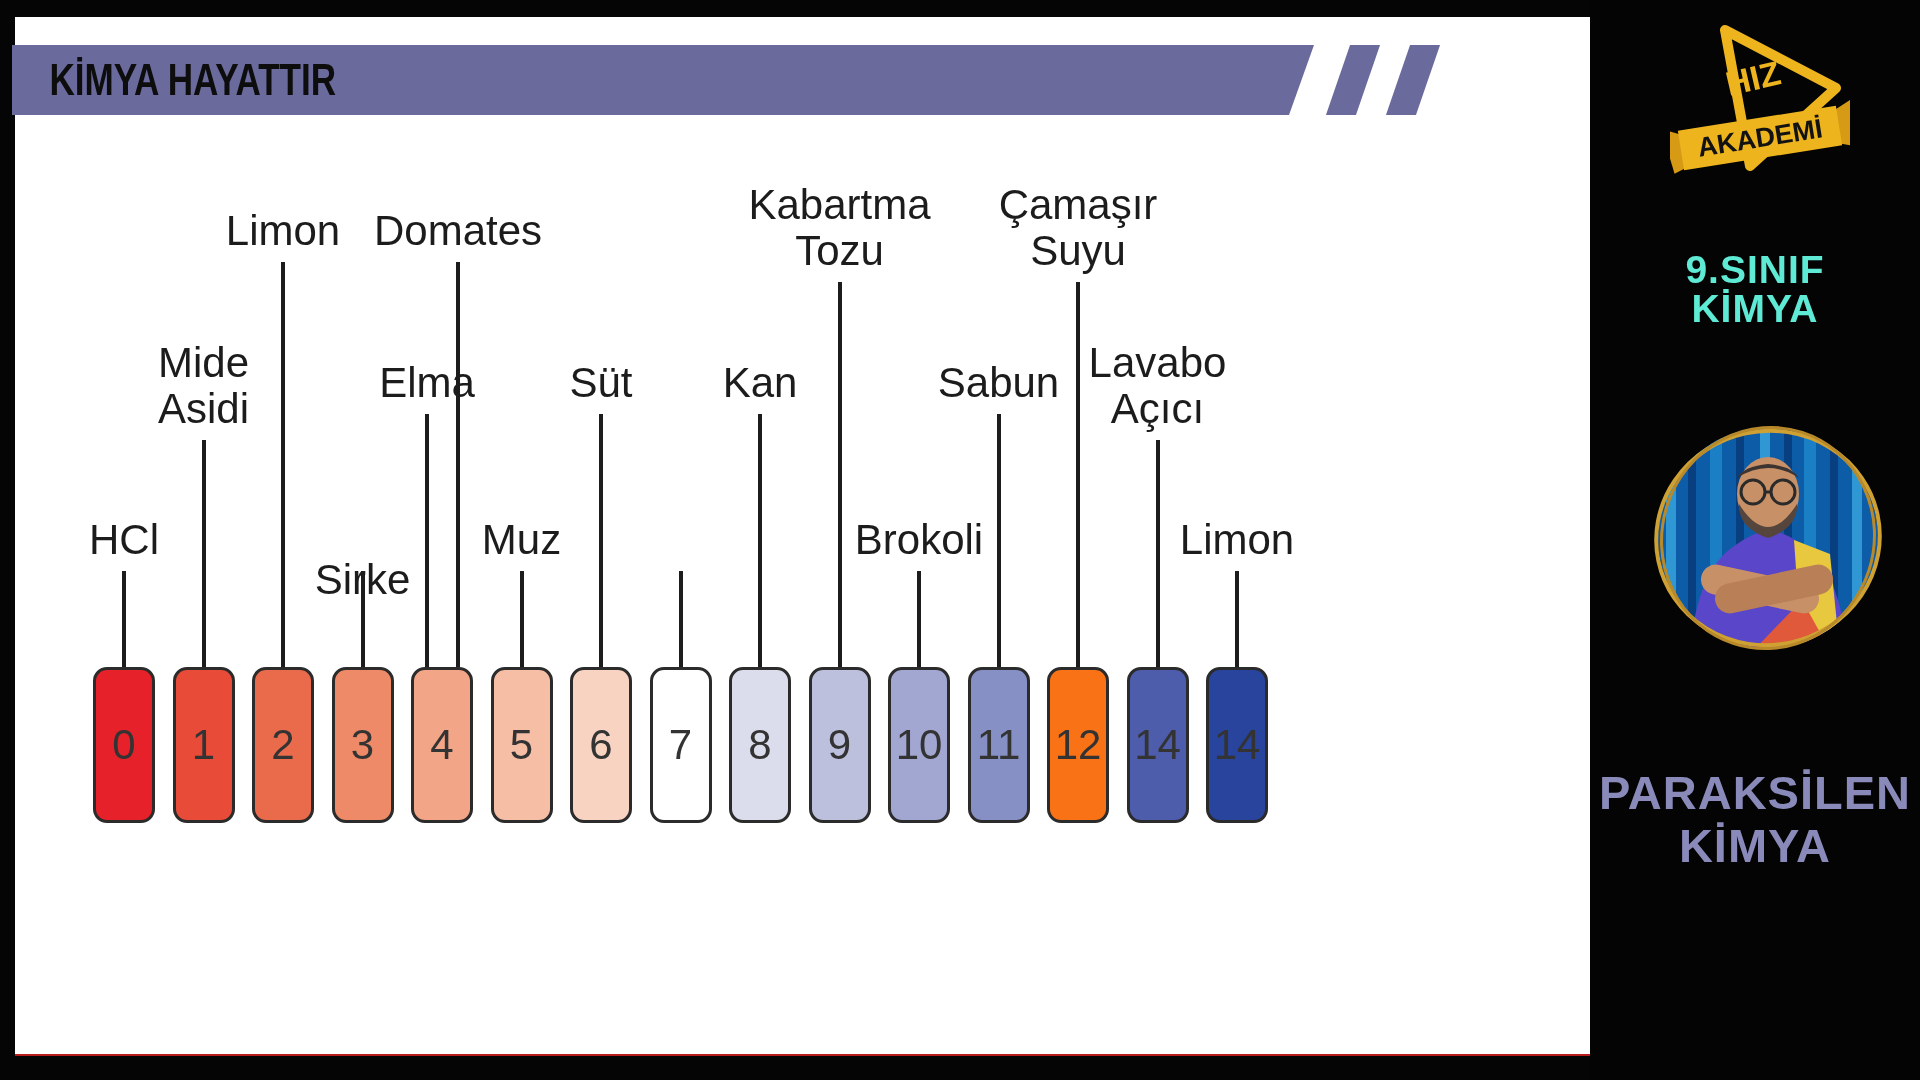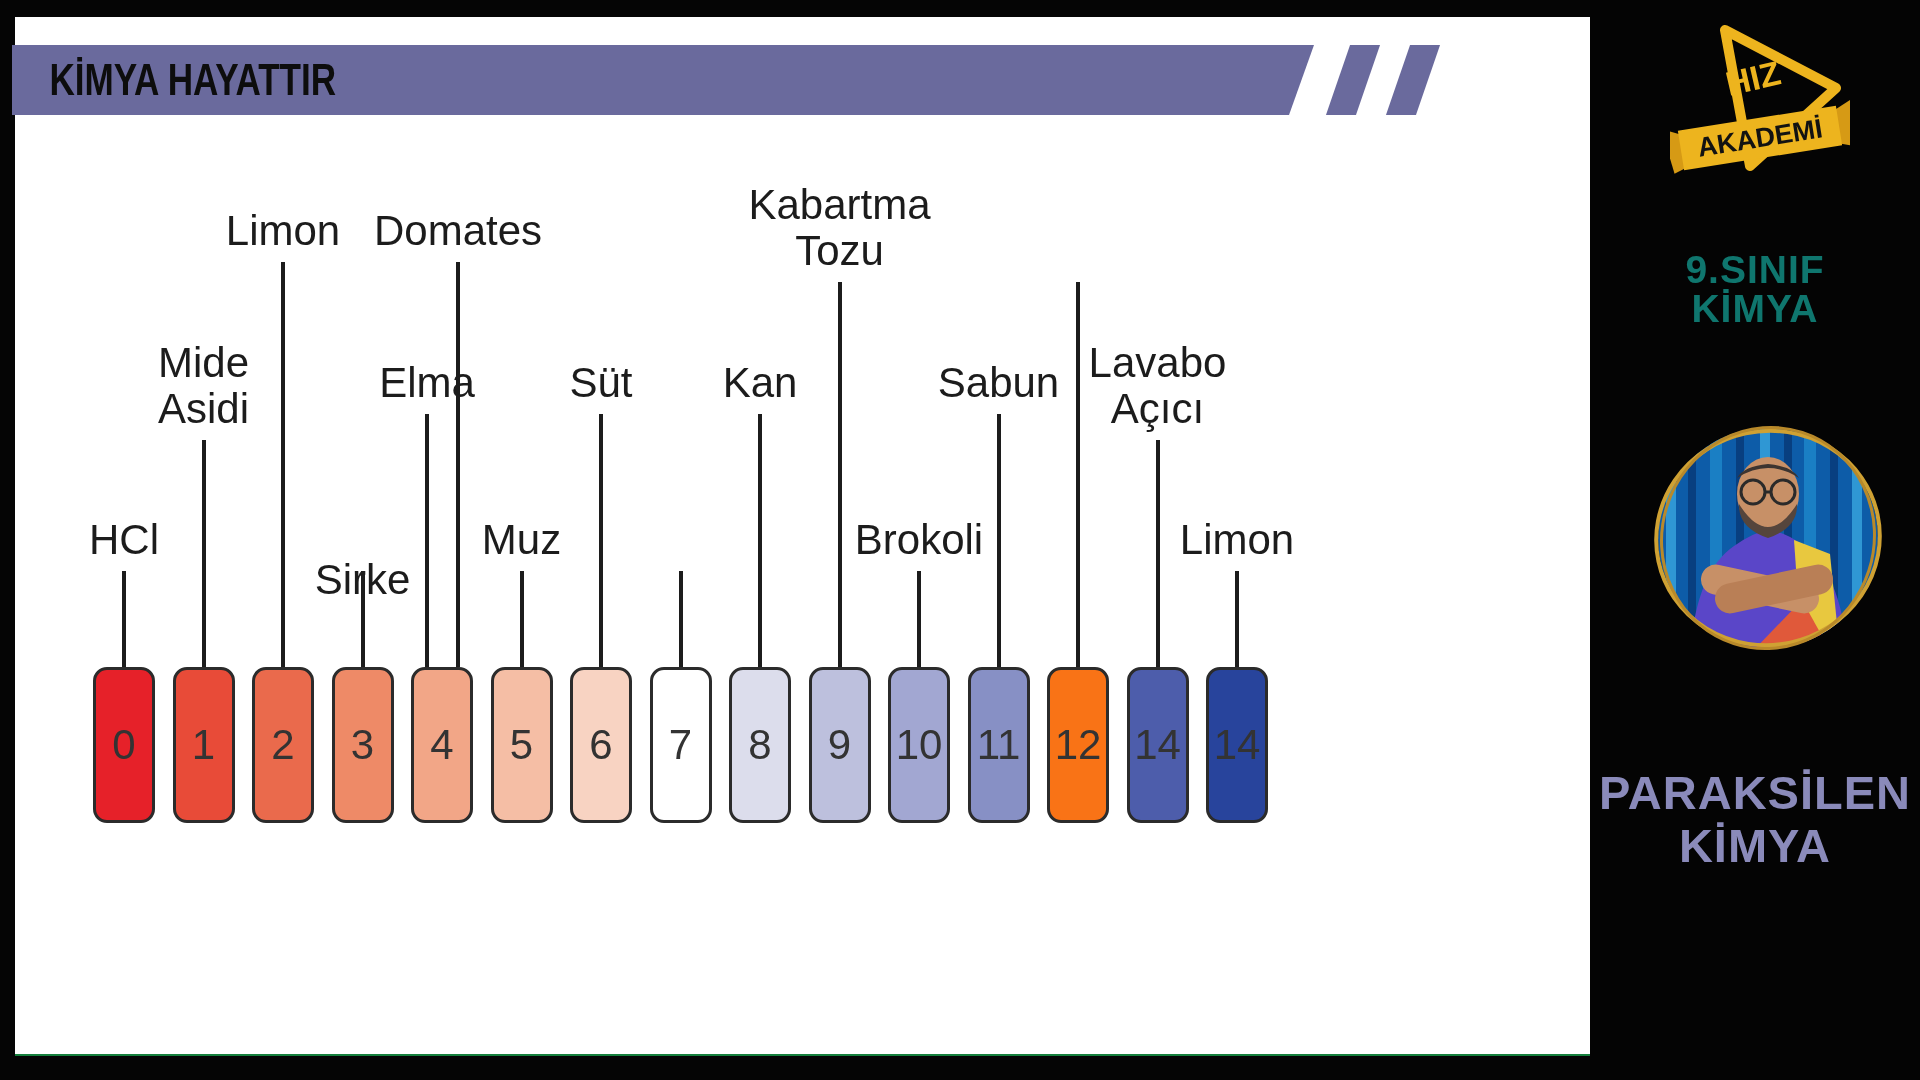--- a/index.html
+++ b/index.html
@@ -4,21 +4,21 @@
 <style>
   html,body{margin:0;padding:0;}
   body{
     width:1920px;height:1080px;position:relative;overflow:hidden;
     background:#050505;
     font-family:"Liberation Sans", sans-serif;
   }
   
   .slide{
     position:absolute;left:15px;top:17px;width:1575px;height:1039px;
-    background:#ffffff;border-bottom:2px solid #15803d;box-sizing:border-box;
+    background:#ffffff;border-bottom:2px solid #b91c1c;box-sizing:border-box;
   }
   
   .band{
     position:absolute;left:-3px;top:28px;width:1310px;height:70px;
     clip-path:polygon(0 0,1302px 0,1277px 100%,0 100%);
   }
   .band h1{
     margin:0;padding:0 0 0 48px;line-height:70px;
     font-size:45px;font-weight:700;color:#0d0d0d;
     transform:scaleX(.78);transform-origin:left center;white-space:nowrap;
@@ -100,20 +100,22 @@
       <div class="ph-line" style="left: 743px; top: 397px; height: 253px;"></div>
       <div class="ph-label" style="left: 595px; top: 343px;">Kan</div>
       <div class="ph-line" style="left: 822.5px; top: 265px; height: 385px;"></div>
       <div class="ph-label" style="left: 674.5px; top: 165px;">Kabartma
 Tozu</div>
       <div class="ph-line" style="left: 902px; top: 554px; height: 96px;"></div>
       <div class="ph-label" style="left: 754px; top: 500px;">Brokoli</div>
       <div class="ph-line" style="left: 981.5px; top: 397px; height: 253px;"></div>
       <div class="ph-label" style="left: 833.5px; top: 343px;">Sabun</div>
       <div class="ph-line" style="left: 1061px; top: 265px; height: 385px;"></div>
+      <div class="ph-label" style="left: 913px; top: 165px;">Çamaşır
+Suyu</div>
       <div class="ph-line" style="left: 1140.5px; top: 423px; height: 227px;"></div>
       <div class="ph-label" style="left: 992.5px; top: 323px;">Lavabo
 Açıcı</div>
       <div class="ph-line" style="left: 1220px; top: 554px; height: 96px;"></div>
       <div class="ph-label" style="left: 1072px; top: 500px;">Limon</div>
     </div>
 </div>
 
 <div class="sidebar">
 
@@ -123,21 +125,21 @@
       <text x="84" y="72" text-anchor="middle" transform="rotate(-13 84 64)" font-family="Liberation Sans, sans-serif" font-size="34" font-weight="bold" fill="#edb41e">HIZ</text>
       <g transform="rotate(-9 90 120)">
         <polygon points="12,104 -6,96 0,142 12,138" fill="#d69a15"></polygon>
         <polygon points="168,104 186,96 180,142 168,138" fill="#d69a15"></polygon>
         <rect x="10" y="100" width="160" height="40" fill="#edb41e"></rect>
         <text x="90" y="129" text-anchor="middle" font-family="Liberation Sans, sans-serif" font-size="27" font-weight="bold" fill="#121212">AKADEMİ</text>
       </g>
     </svg>
   </div>
 
-  <div class="course" style="color: #0f766e;">
+  <div class="course" style="color: #5eead4;">
     <div>9.SINIF</div>
     <div>KİMYA</div>
   </div>
 
   <div class="photo">
     <svg width="232" height="232" viewBox="0 0 232 232">
       <defs>
           <clipPath id="pc">
             <circle cx="116" cy="116" r="110"></circle>
           </clipPath>

